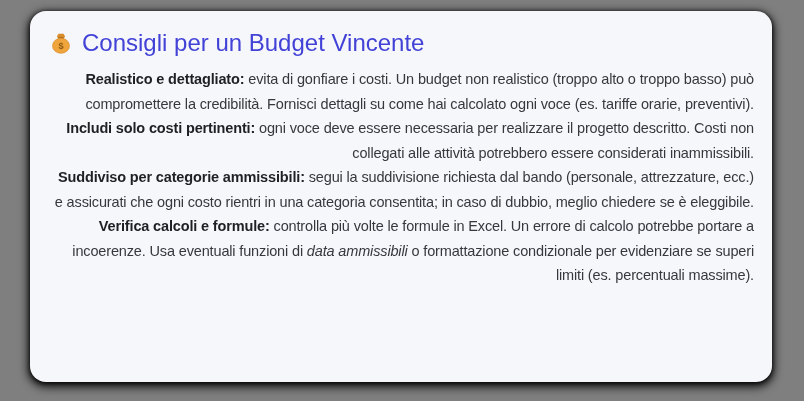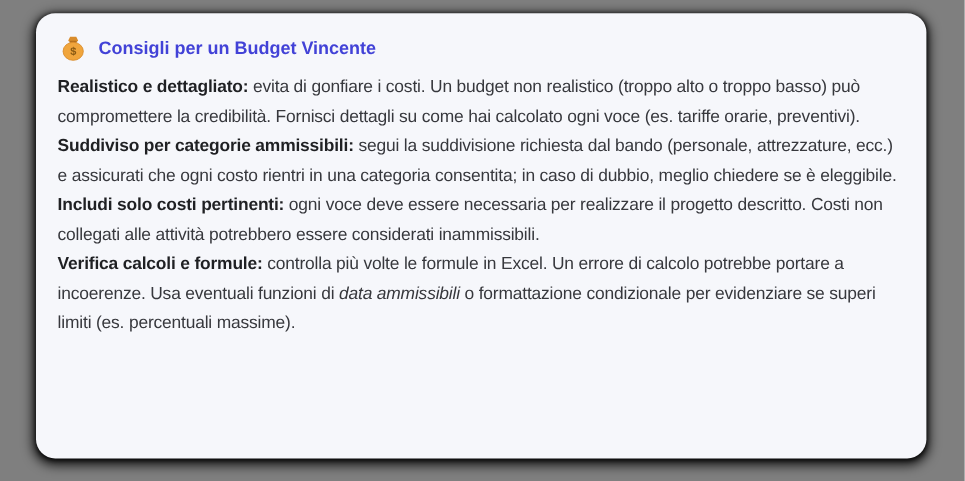--- a/index.html
+++ b/index.html
@@ -25,32 +25,32 @@
     overflow: hidden;
   }
   .title-row {
     display: flex;
     align-items: center;
     gap: 10px;
     margin: 2px 0 10px 2px;
   }
   .title-row h2 {
     margin: 0;
-    font-size: 15px;
-    font-weight: 700;
+    font-size: 24px;
+    font-weight: 400;
     color: #4242d7;
     letter-spacing: 0;
   }
   .bag-icon {
     width: 22px;
     height: 22px;
     flex: 0 0 auto;
     display: inline-block;
   }
-  .tips { margin: 0; }
+  .tips { margin: 0; text-align: right; }
   .tip {
     margin: 0;
     font-size: 14.5px;
     line-height: 24.5px;
     letter-spacing: -0.15px;
     color: #37383d;
   }
   .tip strong {
     color: #1f2023;
     font-weight: 700;
@@ -73,19 +73,19 @@
           <ellipse cx="12" cy="15" rx="9.2" ry="8.2" fill="#f0a53c"></ellipse>
           <ellipse cx="12" cy="15" rx="9.2" ry="8.2" fill="none" stroke="#d98c2b" stroke-width="0.8"></ellipse>
           <text x="12" y="18.6" text-anchor="middle" font-size="10" font-weight="bold" fill="#8a5a13" font-family="'Liberation Sans', sans-serif">$</text>
         </svg>
       </span>
       <h2>Consigli per un Budget Vincente</h2>
     </div>
 
     <div class="tips">
       <p class="tip"><strong>Realistico e dettagliato:</strong><span> evita di gonfiare i costi. Un budget non realistico (troppo alto o troppo basso) può compromettere la credibilità. Fornisci dettagli su come hai calcolato ogni voce (es. tariffe orarie, preventivi).</span></p>
+      <p class="tip"><strong>Includi solo costi pertinenti:</strong><span> ogni voce deve essere necessaria per realizzare il progetto descritto. Costi non collegati alle attività potrebbero essere considerati inammissibili.</span></p>
       <p class="tip"><strong>Suddiviso per categorie ammissibili:</strong><span> segui la suddivisione richiesta dal bando (personale, attrezzature, ecc.) e assicurati che ogni costo rientri in una categoria consentita; in caso di dubbio, meglio chiedere se è eleggibile.</span></p>
-      <p class="tip"><strong>Includi solo costi pertinenti:</strong><span> ogni voce deve essere necessaria per realizzare il progetto descritto. Costi non collegati alle attività potrebbero essere considerati inammissibili.</span></p>
       <p class="tip"><strong>Verifica calcoli e formule:</strong><span> controlla più volte le formule in Excel. Un errore di calcolo potrebbe portare a incoerenze. Usa eventuali funzioni di </span><em>data ammissibili</em><span> o formattazione condizionale per evidenziare se superi limiti (es. percentuali massime).</span></p>
     </div>
 
   </div>
 </div>
 
 </body></html>

